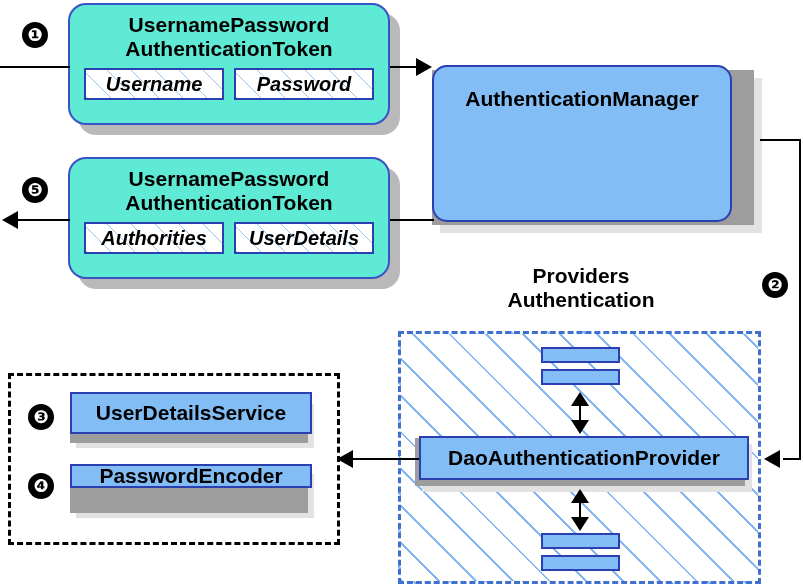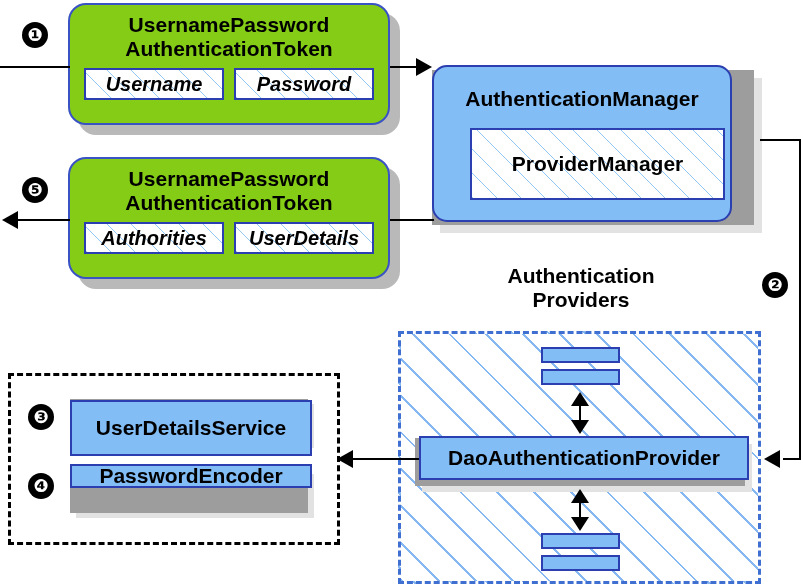--- a/index.html
+++ b/index.html
@@ -30,21 +30,21 @@
     font-weight: bold;
     line-height: 26px;
     text-align: center;
     font-family: "DejaVu Sans", sans-serif;
     z-index: 40;
   }
 
   
   .token-card {
     position: absolute;
-    background: #84cc16;
+    background: #5eead4;
     border: 2px solid #3a53c4;
     border-radius: 18px;
     box-sizing: border-box;
     z-index: 20;
   }
   .token-shadow {
     position: absolute;
     background: #b9b9b9;
     border-radius: 18px;
     z-index: 10;
@@ -183,21 +183,20 @@
 
   <div class="line-h" style="left:0px; top:66px; width:70px;"></div>
 
   <div class="line-h" style="left:390px; top:66px; width:32px;"></div>
   <div class="arrow arrow-right" style="left:416px; top:58px;"></div>
 
   <div class="sq-shadow-light" style="left:440px; top:78px; width:322px; height:155px;"></div>
   <div class="sq-shadow-dark" style="left:432px; top:70px; width:322px; height:155px;"></div>
   <div class="sq-box" style="left:432px; top:65px; width:300px; height:157px;border-radius:15px;">
     <div class="sq-title" style="margin-top:20px;">AuthenticationManager</div>
-    <div class="hatch-box" style="position:absolute; left:36px; top:61px; width:255px; height:72px; font-size:21px;">ProviderManager</div>
   </div>
 
   <div class="line-h" style="left:760px; top:139px; width:41px;"></div>
   <div class="line-v" style="left:799px; top:139px; height:321px;"></div>
   <div class="line-h" style="left:783px; top:458px; width:18px;"></div>
   <div class="arrow arrow-left" style="left:764px; top:450px;"></div>
   <div class="badge" style="left:762px; top:272px;">❷</div>
 
   <div class="badge" style="left:22px; top:177px;">❺</div>
 
@@ -210,22 +209,22 @@
       <div class="hatch-box" style="width:140px; height:32px;">UserDetails</div>
     </div>
   </div>
 
   <div class="line-h" style="left:390px; top:219px; width:44px;"></div>
 
   <div class="line-h" style="left:18px; top:219px; width:52px;"></div>
   <div class="arrow arrow-left" style="left:2px; top:211px;"></div>
 
   <div class="caption" style="left:466px; top:264px; width:230px;">
+    <div>Providers</div>
     <div>Authentication</div>
-    <div>Providers</div>
   </div>
 
   <div class="dashed-blue" style="left:398px; top:331px; width:363px; height:253px;"></div>
 
   <div class="thin-bar" style="left:541px; top:347px; width:79px; height:16px;"></div>
   <div class="thin-bar" style="left:541px; top:369px; width:79px; height:16px;"></div>
 
   <div class="arrow arrow-up" style="left:571px; top:392px;"></div>
   <div class="line-v" style="left:579px; top:398px; height:26px;"></div>
   <div class="arrow arrow-down" style="left:571px; top:420px;"></div>
@@ -241,21 +240,21 @@
   <div class="arrow arrow-down" style="left:571px; top:517px;"></div>
 
   <div class="thin-bar" style="left:541px; top:533px; width:79px; height:16px;"></div>
   <div class="thin-bar" style="left:541px; top:555px; width:79px; height:16px;"></div>
 
   <div class="dashed-black" style="left:8px; top:373px; width:332px; height:172px;"></div>
 
   <div class="badge" style="left:28px; top:404px;">❸</div>
   <div class="sq-shadow-light" style="left:76px; top:404px; width:238px; height:44px;"></div>
   <div class="sq-shadow-dark" style="left:70px; top:399px; width:238px; height:44px;"></div>
-  <div class="sq-box" style="left:70px; top:400px; width:242px; height:56px; display:flex; align-items:center; justify-content:center;">
+  <div class="sq-box" style="left:70px; top:392px; width:242px; height:42px; display:flex; align-items:center; justify-content:center;">
     <span class="sq-title">UserDetailsService</span>
   </div>
 
   <div class="badge" style="left:28px; top:473px;">❹</div>
   <div class="sq-shadow-light" style="left:76px; top:474px; width:238px; height:44px;"></div>
   <div class="sq-shadow-dark" style="left:70px; top:469px; width:238px; height:44px;"></div>
   <div class="sq-box" style="left:70px; top:464px; width:242px; height:24px; display:flex; align-items:center; justify-content:center;">
     <span class="sq-title">PasswordEncoder</span>
   </div>
 

